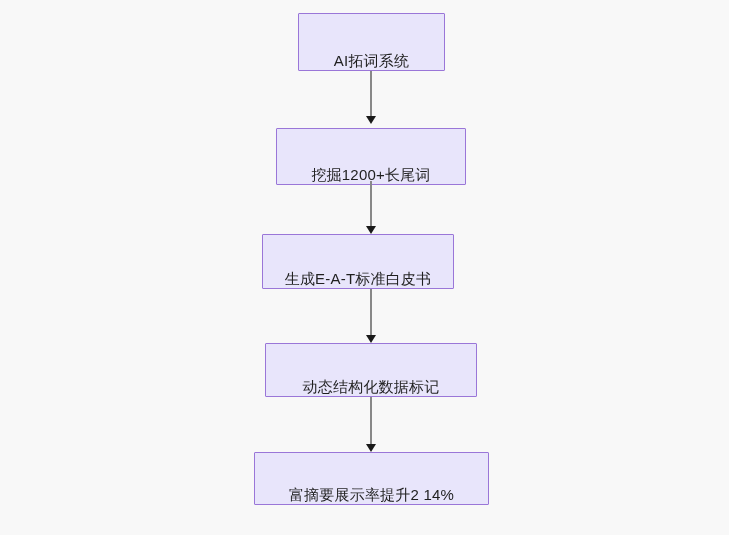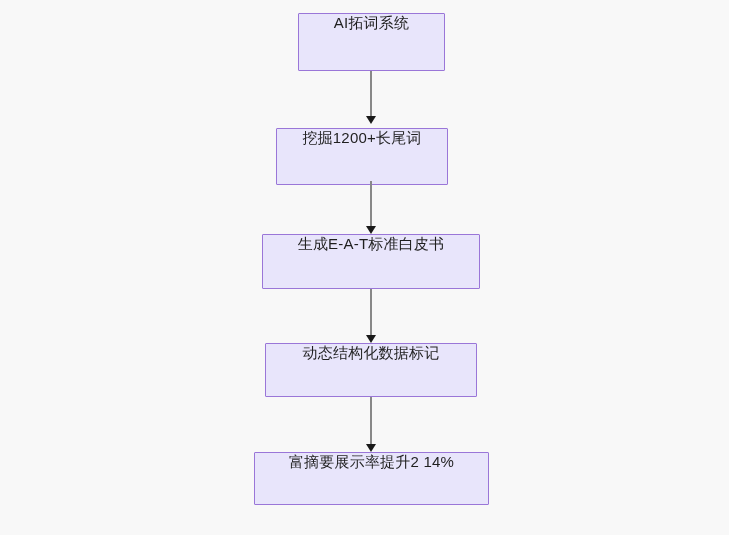--- a/index.html
+++ b/index.html
@@ -20,37 +20,37 @@
     height: 535px;
   }
 
   .node {
     position: absolute;
     box-sizing: border-box;
     background: #e8e5fb;
     border: 1px solid #9a76d8;
     border-radius: 1px;
     display: flex;
-    align-items: flex-start;
+    align-items: flex-end;
     justify-content: center;
     text-align: center;
   }
 
   .node-label {
     font-size: 15px;
     line-height: 1.2;
     color: #1f1f1f;
     letter-spacing: 0.2px;
     white-space: nowrap;
   }
 
   
   #node-0 { left: 298px; top: 13px;  width: 147px; height: 58px; }
-  #node-1 { left: 276px; top: 128px; width: 172px; height: 57px; }
-  #node-2 { left: 262px; top: 234px; width: 218px; height: 55px; }
+  #node-1 { left: 276px; top: 128px; width: 190px; height: 57px; }
+  #node-2 { left: 262px; top: 234px; width: 192px; height: 55px; }
   #node-3 { left: 265px; top: 343px; width: 212px; height: 54px; }
   #node-4 { left: 254px; top: 452px; width: 235px; height: 53px; }
 
   
   .edge {
     position: absolute;
     left: 370px;
     width: 2px;
     background: #888888;
   }

